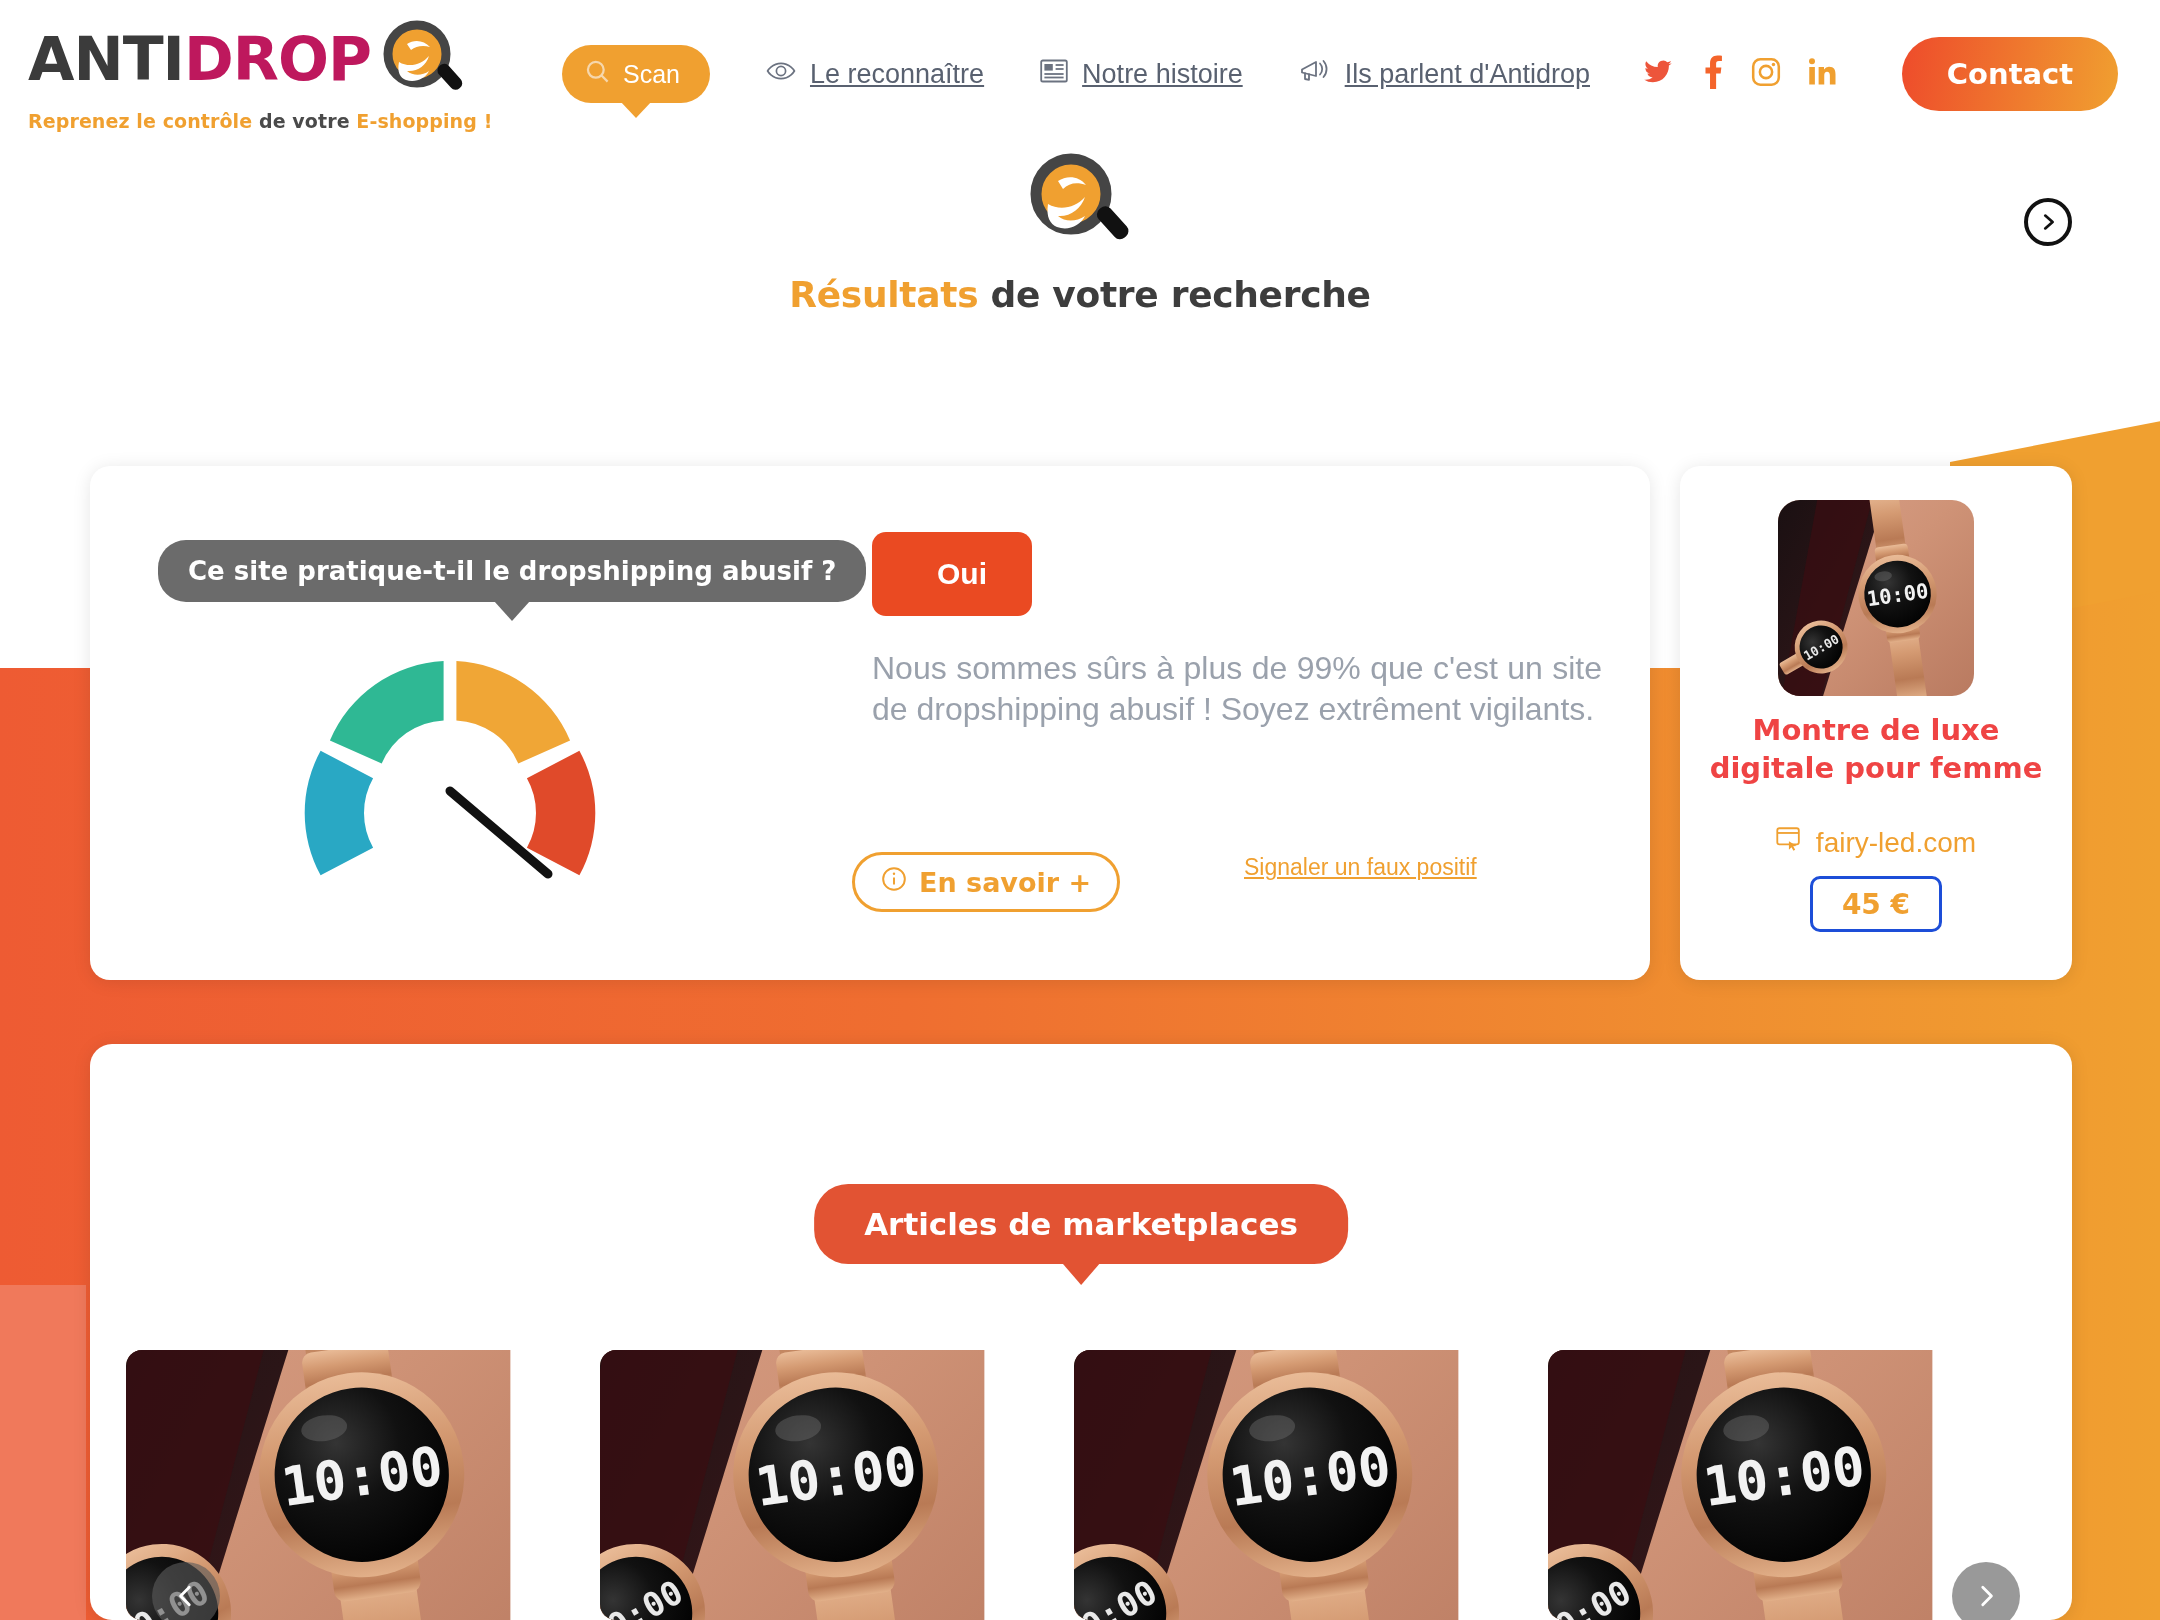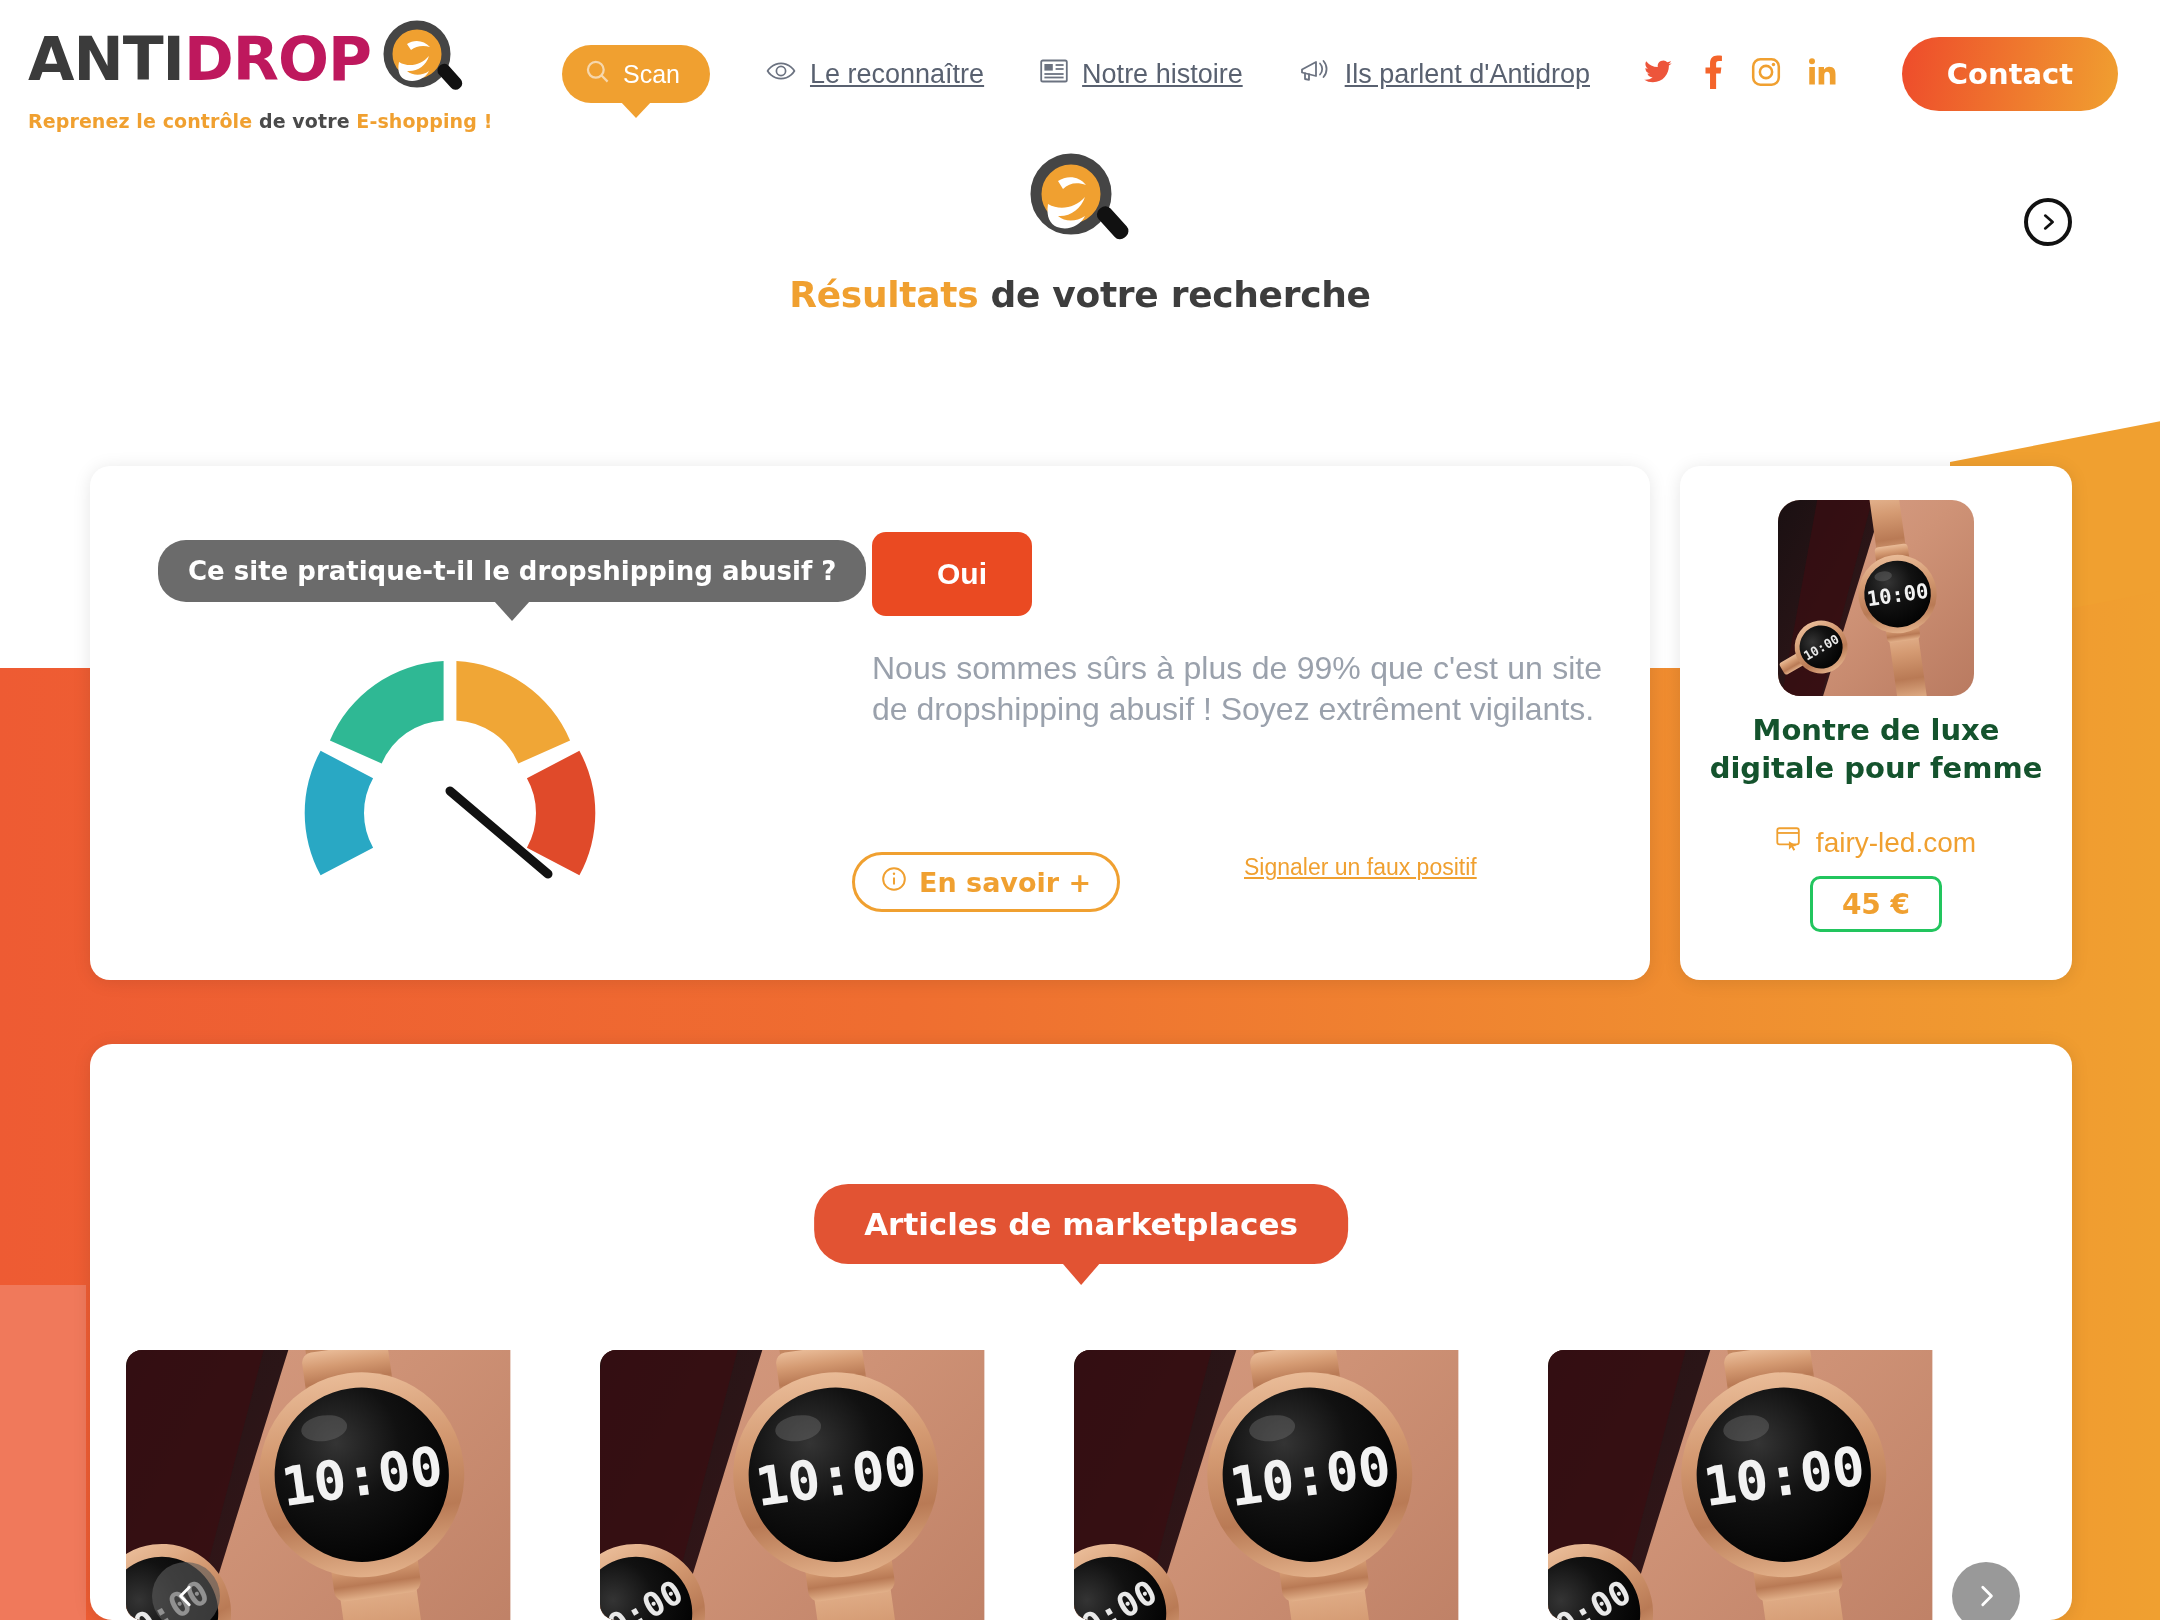--- a/index.html
+++ b/index.html
@@ -289,37 +289,37 @@
   }
   .prod-title {
     position: absolute;
     left: 24px; top: 246px;
     width: 344px;
     text-align: center;
     font-family: "DejaVu Sans", sans-serif;
     font-weight: bold;
     font-size: 29px;
     line-height: 1.3;
-    color: #14532d;
+    color: #ef4444;
   }
   .prod-domain {
     position: absolute;
     left: 0; top: 360px;
     width: 392px;
     display: flex; align-items: center; justify-content: center; gap: 12px;
     color: #F0A030;
     font-size: 28px;
     cursor: pointer;
   }
   .prod-price {
     position: absolute;
     left: 50%; top: 410px;
     transform: translateX(-50%);
     width: 132px; height: 56px;
-    border: 3px solid #22c55e;
+    border: 3px solid #1d4ed8;
     border-radius: 10px;
     color: #F0A030;
     display: flex; align-items: center; justify-content: center;
     font-family: "DejaVu Sans", sans-serif;
     font-weight: bold;
     font-size: 28px;
   }
 
   
   .market-card {

